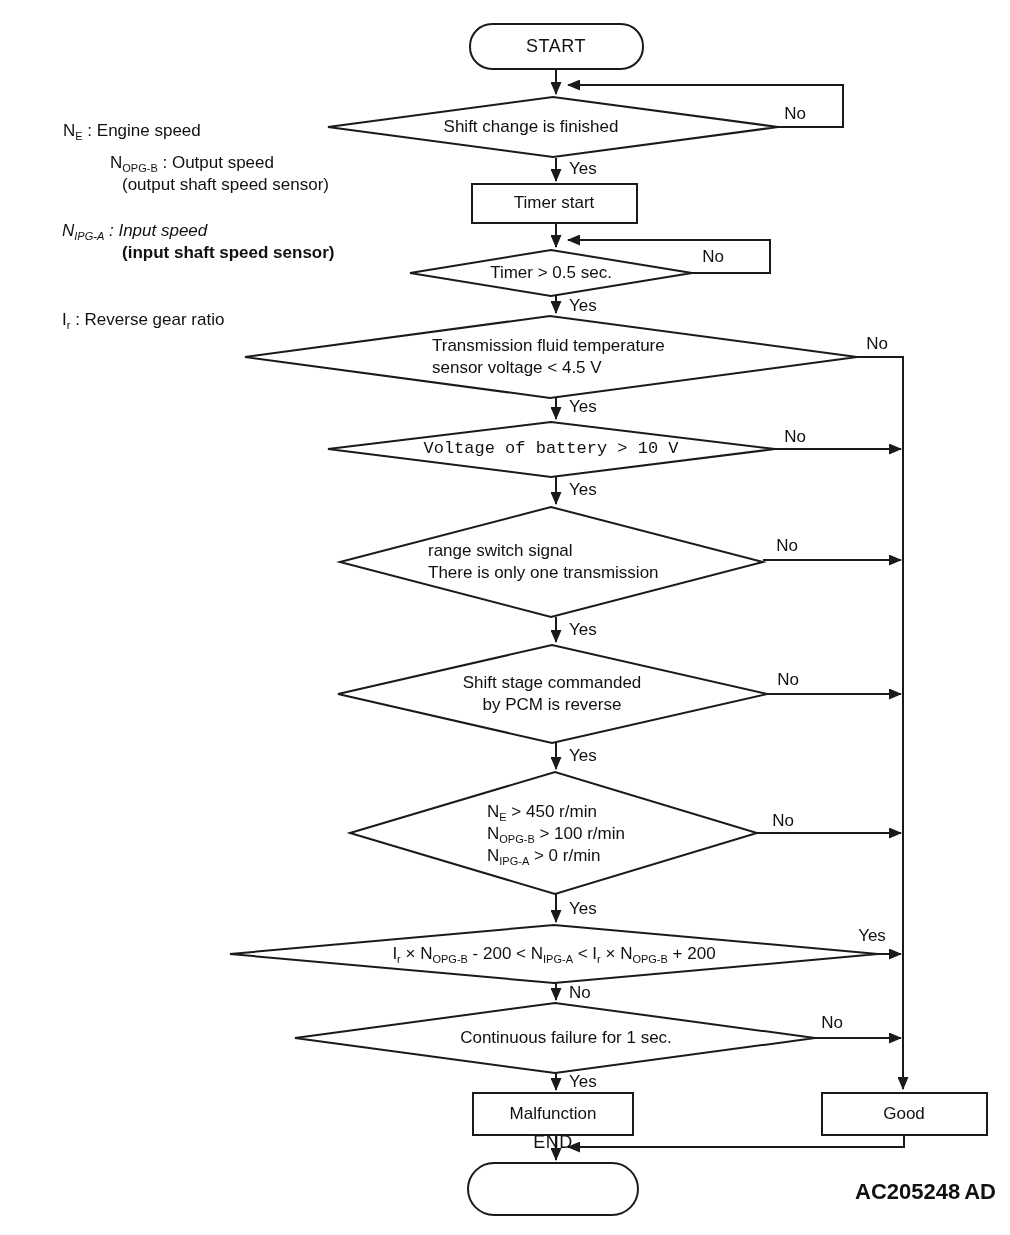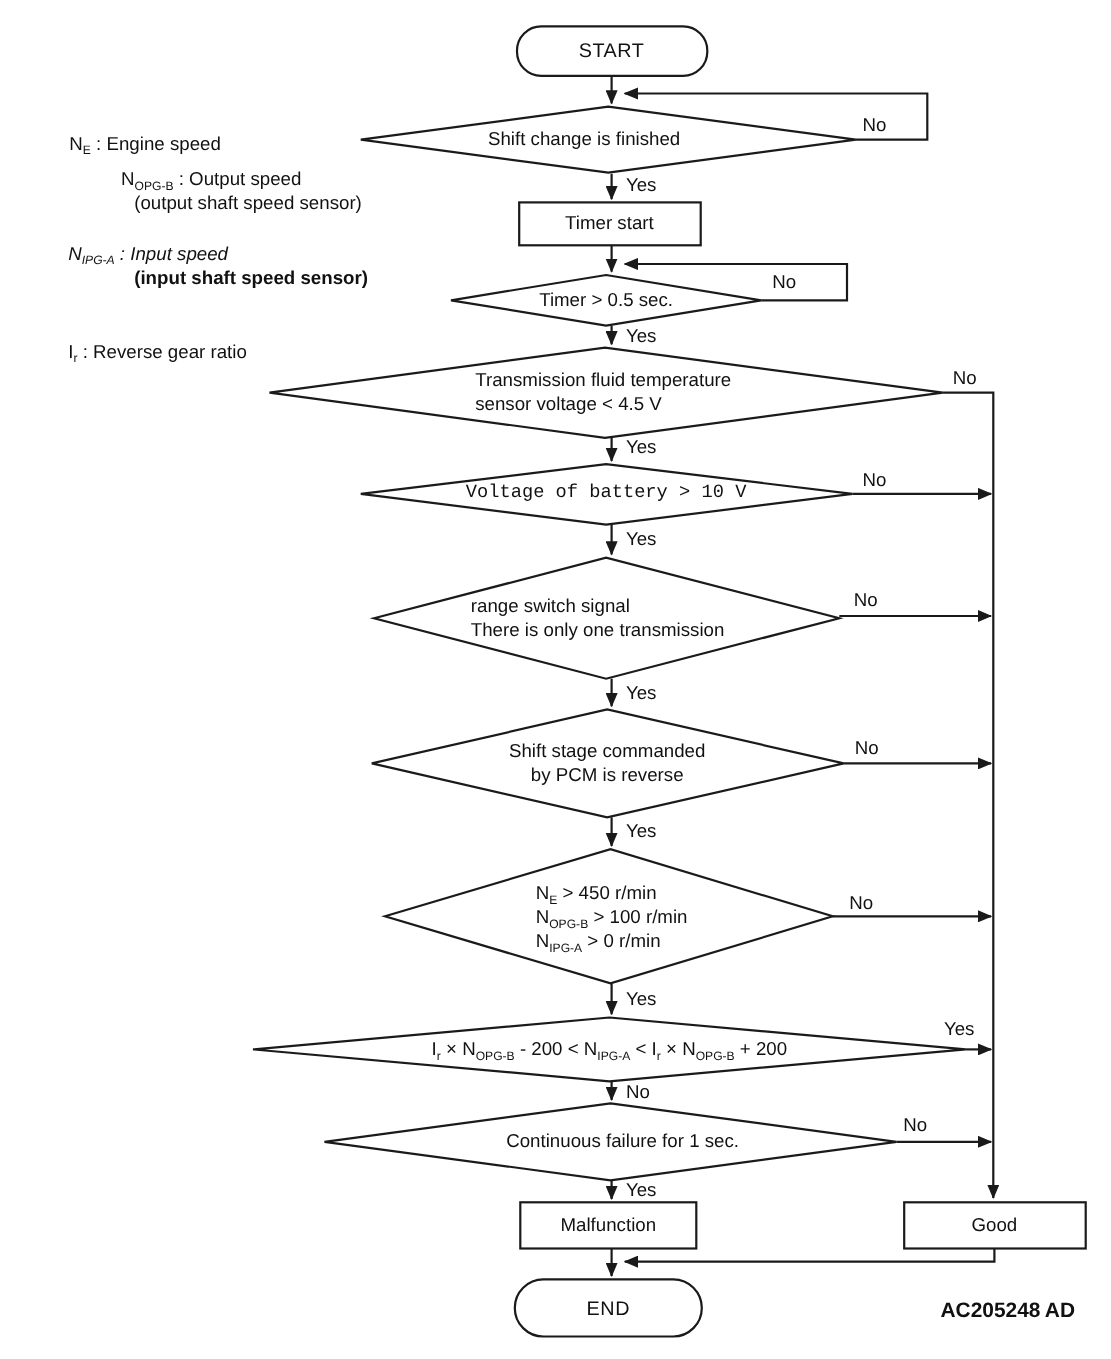--- a/index.html
+++ b/index.html
@@ -7,21 +7,21 @@
     position:relative;width:1010px;height:1235px;background:#fff;
     font-family:"Liberation Sans","DejaVu Sans",sans-serif;color:#111;
   }
   #shapes{position:absolute;left:0;top:0;}
   .lbl{position:absolute;font-size:17px;color:#111;white-space:nowrap;line-height:22px;}
   .c{transform:translate(-50%,-50%);text-align:center;}
   .l{transform:translate(0,-50%);}
   .big{font-size:18px;letter-spacing:0.5px;}
   .blk span{display:block;}
   sub{font-size:11px;line-height:0;}
-  .figid{font-weight:bold;font-size:19px;}
+  .figid{font-weight:bold;font-size:22px;}
   .figid .sfx{margin-left:4px;}
 </style>
 </head>
 <body>
 
 <div id="canvas">
 
   <svg id="shapes" width="1010" height="1235" viewBox="0 0 1010 1235">
     <defs>
       <marker id="ah" markerUnits="userSpaceOnUse" markerWidth="13" markerHeight="11" refX="12" refY="5.5" orient="auto">
@@ -100,21 +100,21 @@
   </div>
   <div class="lbl l blk" style="left:487px;top:834px;">
     <span>N<sub>E</sub> &gt; 450 r/min</span>
       <span>N<sub>OPG-B</sub> &gt; 100 r/min</span>
       <span>N<sub>IPG-A</sub> &gt; 0 r/min</span>
   </div>
   <div class="lbl c" style="left:554px;top:954px;">I<sub>r</sub> × N<sub>OPG-B</sub> - 200 &lt; N<sub>IPG-A</sub> &lt; I<sub>r</sub> × N<sub>OPG-B</sub> + 200</div>
   <div class="lbl c" style="left:555px;top:1038px;margin-left:11px;">Continuous failure for 1 sec.</div>
   <div class="lbl c" style="left:553px;top:1114px;">Malfunction</div>
   <div class="lbl c" style="left:904px;top:1114px;">Good</div>
-  <div class="lbl c big" style="left:553px;top:1189px;">END</div>
+  <div class="lbl c big" style="left:553px;top:1142px;">END</div>
 
   <div class="lbl c" style="left:795px;top:114px;">No</div>
   <div class="lbl l" style="left:569px;top:169px;">Yes</div>
   <div class="lbl c" style="left:713px;top:257px;">No</div>
   <div class="lbl l" style="left:569px;top:306px;">Yes</div>
   <div class="lbl c" style="left:877px;top:344px;">No</div>
   <div class="lbl l" style="left:569px;top:407px;">Yes</div>
   <div class="lbl c" style="left:795px;top:437px;">No</div>
   <div class="lbl l" style="left:569px;top:490px;">Yes</div>
   <div class="lbl c" style="left:787px;top:546px;">No</div>

